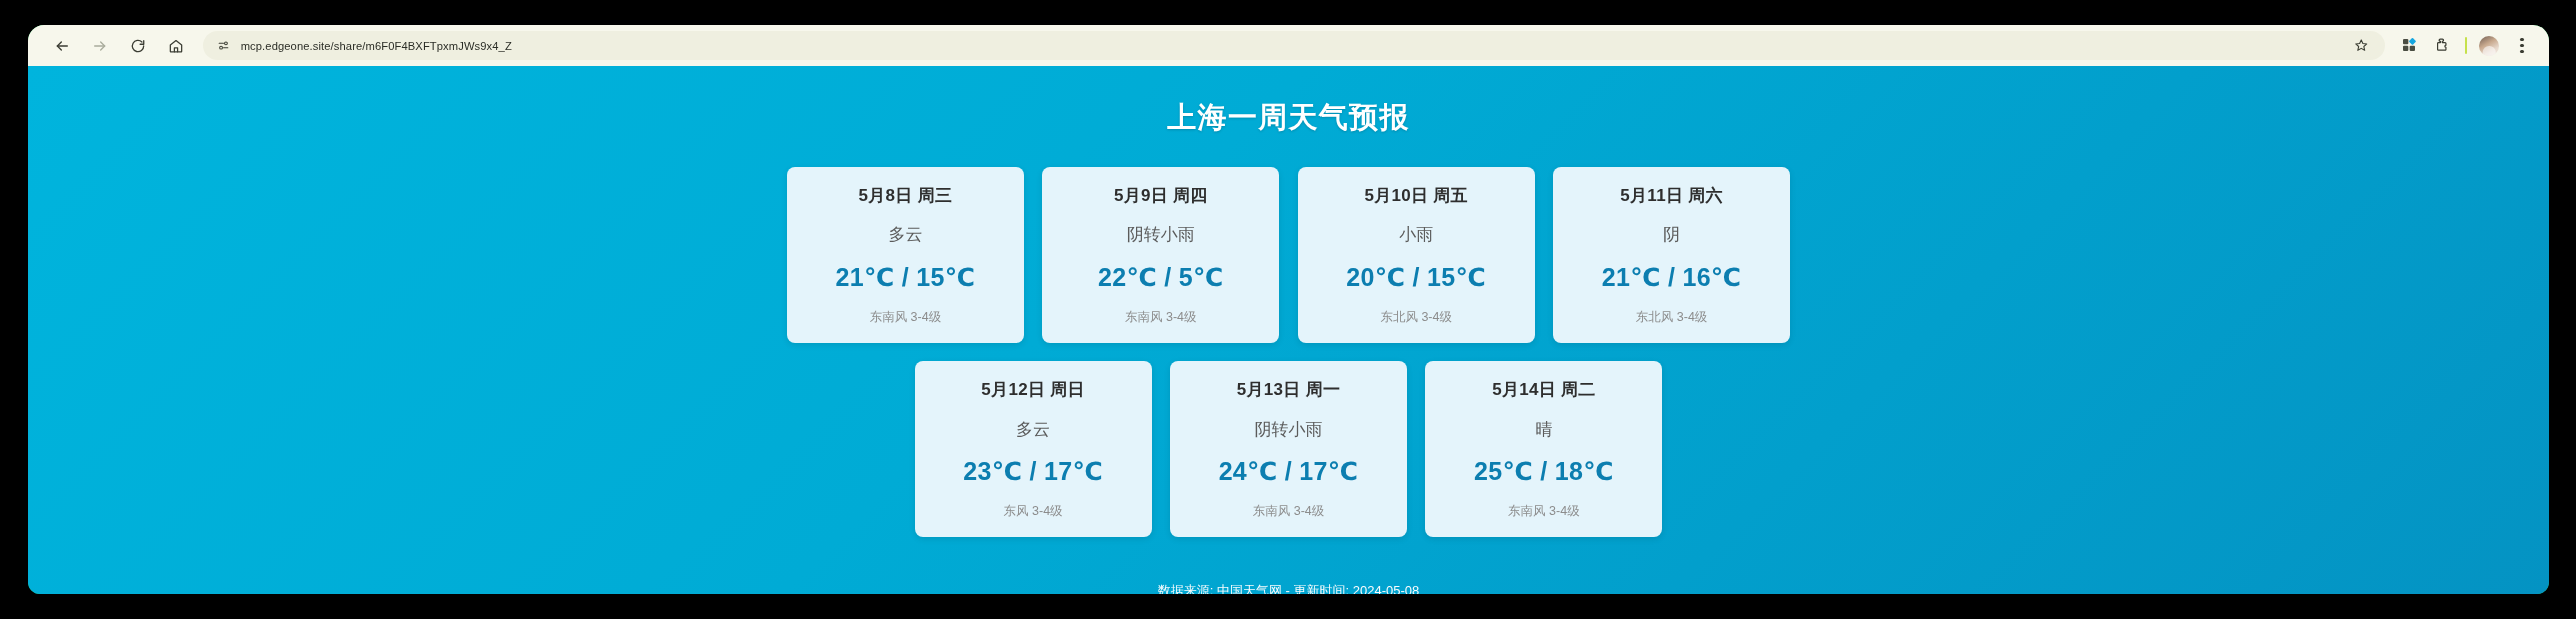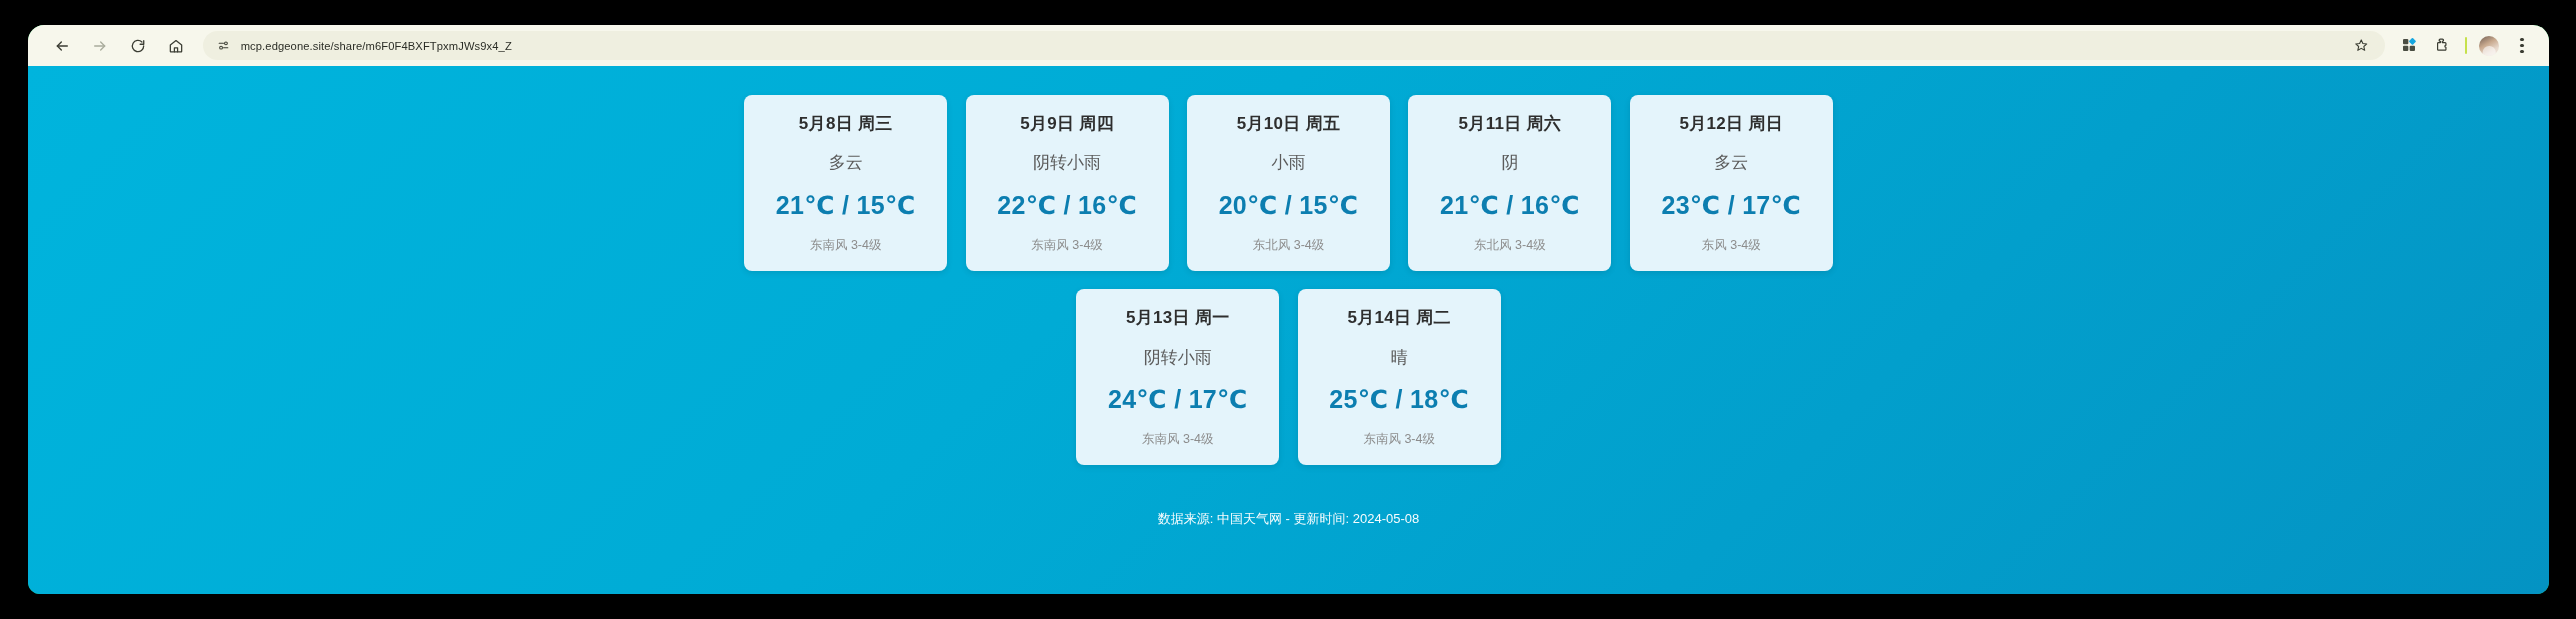--- a/index.html
+++ b/index.html
@@ -174,21 +174,21 @@
   .cards-grid {
     display: flex;
     flex-wrap: wrap;
     justify-content: center;
     align-content: flex-start;
     gap: 18.4px 18.4px;
     padding: 29px 651px 0 651px;
   }
 
   .weather-card {
-    width: 203px;
+    width: 237px;
     background: #E4F4FB;
     border-radius: 8px;
     padding: 17px 12px 17px 12px;
     text-align: center;
     box-shadow: 0 2px 6px rgba(0,0,0,0.10);
     cursor: default;
   }
 
   .card-date {
     font-size: 17px;
@@ -318,34 +318,35 @@
             <i></i>
             <i></i>
         </span>
       </div>
 
     </div>
   </div>
 
   <div class="viewport">
 
+    <h1 class="page-title">上海一周天气预报</h1>
 
     <div class="cards-grid">
 
       <div class="weather-card">
         <div class="card-date">5月8日 周三</div>
         <div class="card-cond">多云</div>
         <div class="card-temp">21℃ / 15℃</div>
         <div class="card-wind">东南风 3-4级</div>
       </div>
 
       <div class="weather-card">
         <div class="card-date">5月9日 周四</div>
         <div class="card-cond">阴转小雨</div>
-        <div class="card-temp">22℃ / 16℃</div>
+        <div class="card-temp">22℃ / 5℃</div>
         <div class="card-wind">东南风 3-4级</div>
       </div>
 
       <div class="weather-card">
         <div class="card-date">5月10日 周五</div>
         <div class="card-cond">小雨</div>
         <div class="card-temp">20℃ / 15℃</div>
         <div class="card-wind">东北风 3-4级</div>
       </div>
 

